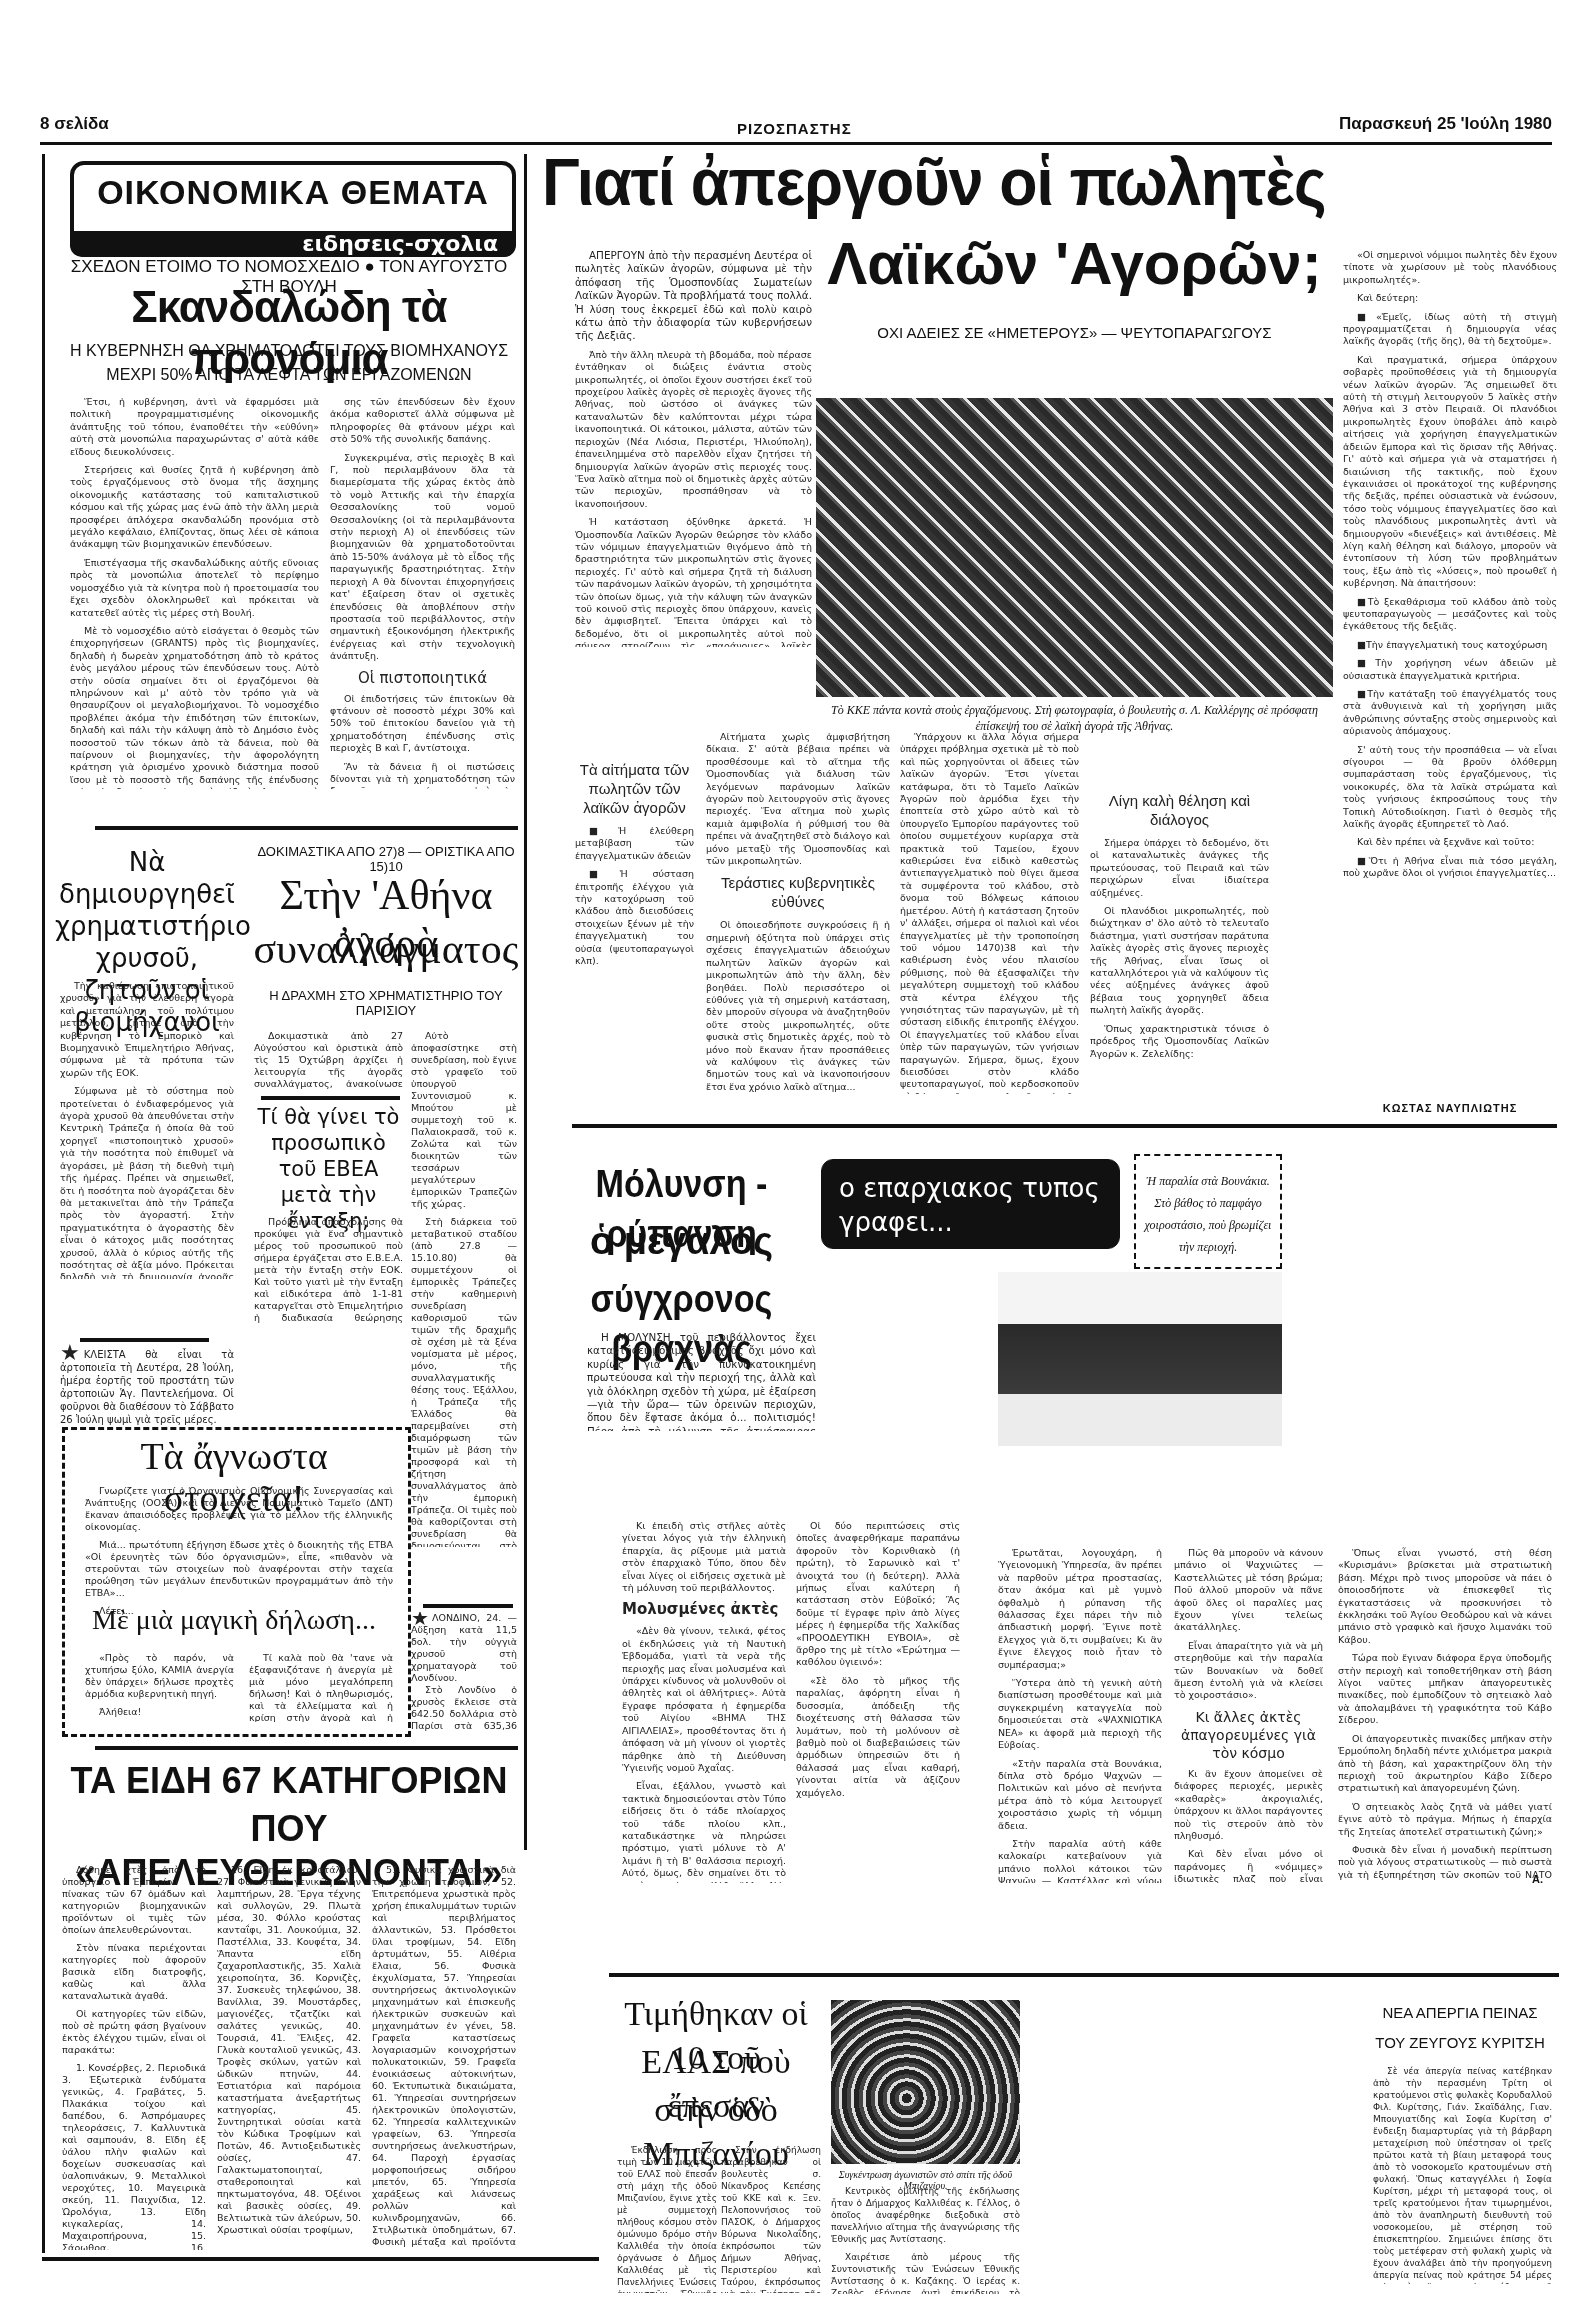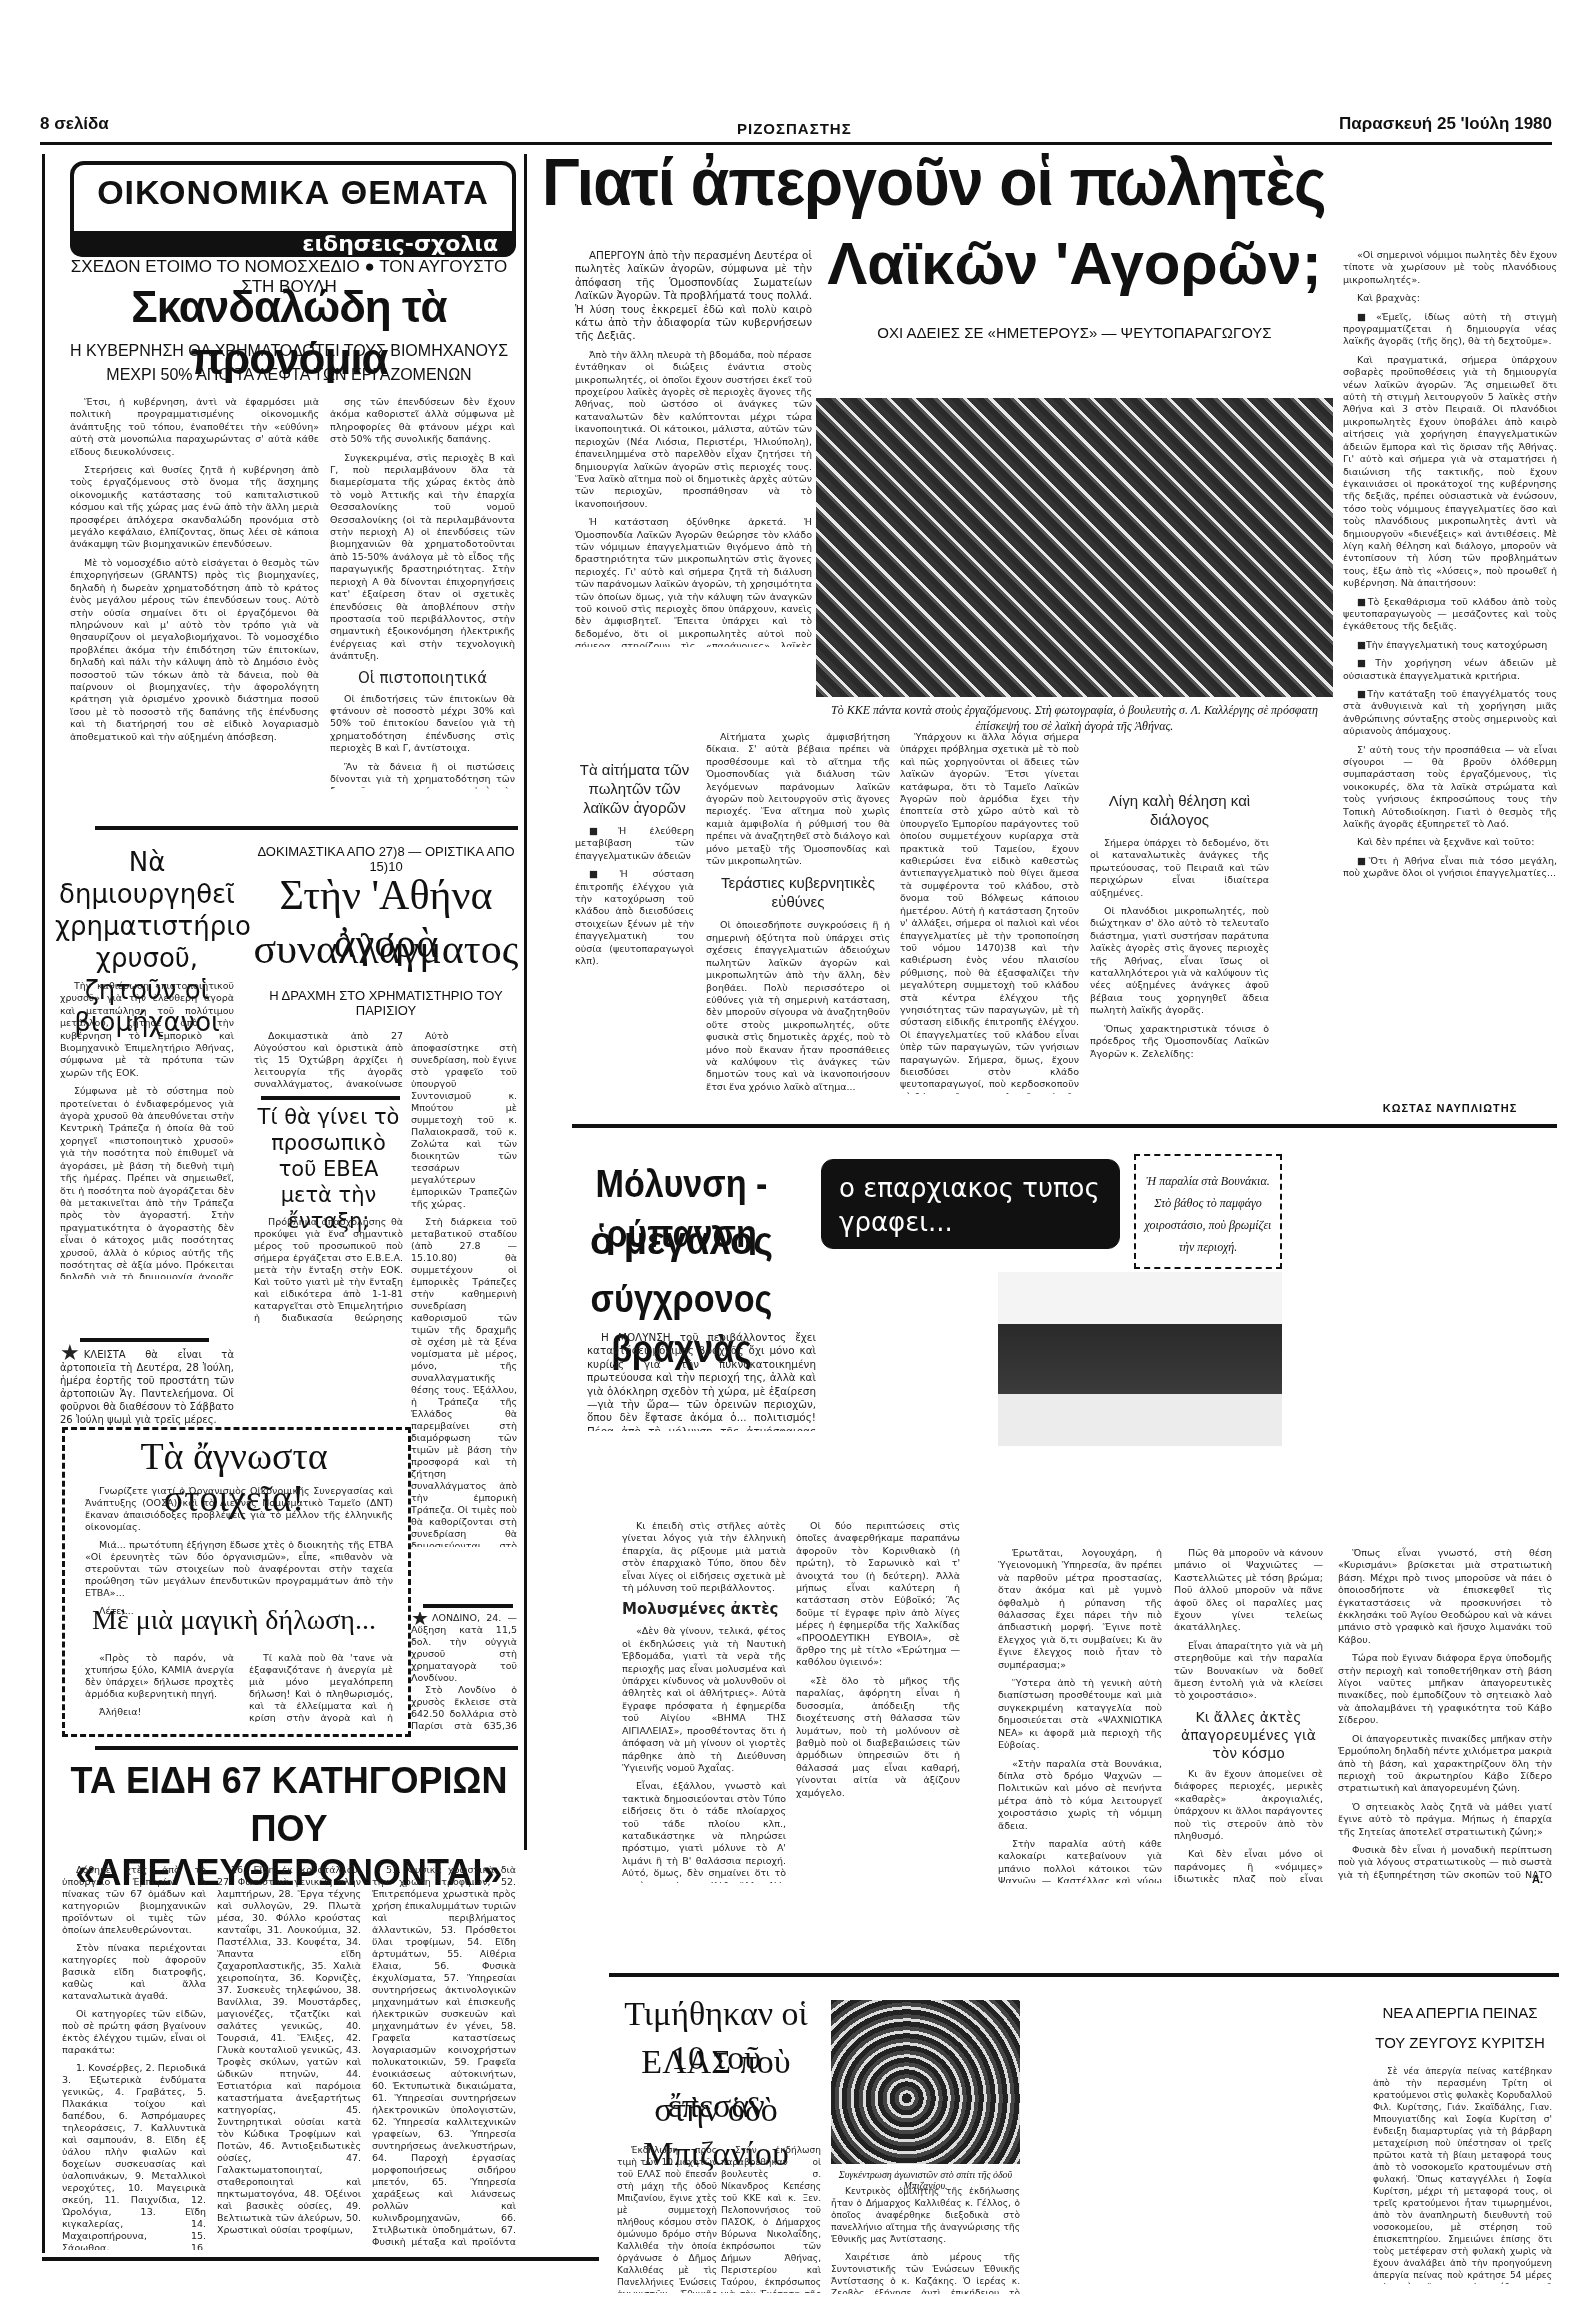--- a/index.html
+++ b/index.html
@@ -40,20 +40,21 @@
   <div class="box-black" style="position:absolute;left:-4px;right:-4px;bottom:-4px;height:26px;border-radius:0 0 12px 12px;text-align:right;padding-right:18px;font:bold 22px/26px 'DejaVu Sans',sans-serif;">ειδησεις-σχολια</div>
 </div>
 <div class="abs center-t" style="left:60px;top:257px;width:458px;font:17px 'Liberation Sans',sans-serif;">ΣΧΕΔΟΝ ΕΤΟΙΜΟ ΤΟ ΝΟΜΟΣΧΕΔΙΟ ● ΤΟΝ ΑΥΓΟΥΣΤΟ ΣΤΗ ΒΟΥΛΗ</div>
 <div class="abs center-t" style="left:60px;top:281px;width:458px;font:bold 44px/52px 'Liberation Sans',sans-serif;letter-spacing:-1px;">Σκανδαλώδη τὰ προνόμια</div>
 <div class="abs center-t" style="left:60px;top:342px;width:458px;font:16px 'Liberation Sans',sans-serif;">Η ΚΥΒΕΡΝΗΣΗ ΘΑ ΧΡΗΜΑΤΟΔΟΤΕΙ ΤΟΥΣ ΒΙΟΜΗΧΑΝΟΥΣ</div>
 <div class="abs center-t" style="left:60px;top:366px;width:458px;font:16px 'Liberation Sans',sans-serif;">ΜΕΧΡΙ 50% ΑΠΟ ΤΑ ΛΕΦΤΑ ΤΩΝ ΕΡΓΑΖΟΜΕΝΩΝ</div>
 
 <div class="abs txt" style="left:70px;top:396px;width:249px;height:393px;overflow:hidden;font-size:9.5px;line-height:12.4px;">
   <p>Ἔτσι, ἡ κυβέρνηση, ἀντὶ νὰ ἐφαρμόσει μιὰ πολιτικὴ προγραμματισμένης οἰκονομικῆς ἀνάπτυξης τοῦ τόπου, ἐναποθέτει τὴν «εὐθύνη» αὐτὴ στὰ μονοπώλια παραχωρώντας σ' αὐτὰ κάθε εἴδους διευκολύνσεις.</p>
   <p>Στερήσεις καὶ θυσίες ζητᾶ ἡ κυβέρνηση ἀπὸ τοὺς ἐργαζόμενους στὸ ὄνομα τῆς ἄσχημης οἰκονομικῆς κατάστασης τοῦ καπιταλιστικοῦ κόσμου καὶ τῆς χώρας μας ἐνῶ ἀπὸ τὴν ἄλλη μεριὰ προσφέρει ἀπλόχερα σκανδαλώδη προνόμια στὸ μεγάλο κεφάλαιο, ἐλπίζοντας, ὅπως λέει σὲ κάποια ἀνάκαμψη τῶν βιομηχανικῶν ἐπενδύσεων.</p>
+  <p>Ἐπιστέγασμα τῆς σκανδαλώδικης αὐτῆς εὔνοιας πρὸς τὰ μονοπώλια ἀποτελεῖ τὸ περίφημο νομοσχέδιο γιὰ τὰ κίνητρα ποὺ ἡ προετοιμασία του ἔχει σχεδὸν ὁλοκληρωθεῖ καὶ πρόκειται νὰ κατατεθεῖ αὐτὲς τὶς μέρες στὴ Βουλή.</p>
   <p>Μὲ τὸ νομοσχέδιο αὐτὸ εἰσάγεται ὁ θεσμὸς τῶν ἐπιχορηγήσεων (GRANTS) πρὸς τὶς βιομηχανίες, δηλαδὴ ἡ δωρεὰν χρηματοδότηση ἀπὸ τὸ κράτος ἑνὸς μεγάλου μέρους τῶν ἐπενδύσεων τους. Αὐτὸ στὴν οὐσία σημαίνει ὅτι οἱ ἐργαζόμενοι θὰ πληρώνουν καὶ μ' αὐτὸ τὸν τρόπο γιὰ νὰ θησαυρίζουν οἱ μεγαλοβιομήχανοι. Τὸ νομοσχέδιο προβλέπει ἀκόμα τὴν ἐπιδότηση τῶν ἐπιτοκίων, δηλαδὴ καὶ πάλι τὴν κάλυψη ἀπὸ τὸ Δημόσιο ἑνὸς ποσοστοῦ τῶν τόκων ἀπὸ τὰ δάνεια, ποὺ θὰ παίρνουν οἱ βιομηχανίες, τὴν ἀφορολόγητη κράτηση γιὰ ὁρισμένο χρονικὸ διάστημα ποσοῦ ἴσου μὲ τὸ ποσοστὸ τῆς δαπάνης τῆς ἐπένδυσης καὶ τὴ διατήρησή του σὲ εἰδικὸ λογαριασμὸ ἀποθεματικοῦ καὶ τὴν αὐξημένη ἀπόσβεση.</p>
 
 </div>
 <div class="abs txt" style="left:330px;top:396px;width:185px;height:393px;overflow:hidden;font-size:9.5px;line-height:12.4px;">
   <p>σης τῶν ἐπενδύσεων δὲν ἔχουν ἀκόμα καθοριστεῖ ἀλλὰ σύμφωνα μὲ πληροφορίες θὰ φτάνουν μέχρι καὶ στὸ 50% τῆς συνολικῆς δαπάνης.</p>
   <p>Συγκεκριμένα, στὶς περιοχὲς Β καὶ Γ, ποὺ περιλαμβάνουν ὅλα τὰ διαμερίσματα τῆς χώρας ἐκτὸς ἀπὸ τὸ νομὸ Ἀττικῆς καὶ τὴν ἐπαρχία Θεσσαλονίκης τοῦ νομοῦ Θεσσαλονίκης (οἱ τὰ περιλαμβάνοντα στὴν περιοχὴ Α) οἱ ἐπενδύσεις τῶν βιομηχανιῶν θὰ χρηματοδοτοῦνται ἀπὸ 15-50% ἀνάλογα μὲ τὸ εἶδος τῆς παραγωγικῆς δραστηριότητας. Στὴν περιοχὴ Α θὰ δίνονται ἐπιχορηγήσεις κατ' ἐξαίρεση ὅταν οἱ σχετικὲς ἐπενδύσεις θὰ ἀποβλέπουν στὴν προστασία τοῦ περιβάλλοντος, στὴν σημαντικὴ ἐξοικονόμηση ἠλεκτρικῆς ἐνέργειας καὶ στὴν τεχνολογικὴ ἀνάπτυξη.</p>
   <div class="center-t" style="font:15px 'DejaVu Sans',sans-serif;margin:6px 0;">Οἱ πιστοποιητικά</div>
   <p>Οἱ ἐπιδοτήσεις τῶν ἐπιτοκίων θὰ φτάνουν σὲ ποσοστὸ μέχρι 30% καὶ 50% τοῦ ἐπιτοκίου δανείου γιὰ τὴ χρηματοδότηση ἐπένδυσης στὶς περιοχὲς Β καὶ Γ, ἀντίστοιχα.</p>
   <p>Ἂν τὰ δάνεια ἢ οἱ πιστώσεις δίνονται γιὰ τὴ χρηματοδότηση τῶν δαπανῶν μετεγκατάστασης ἀπὸ τὴν περιοχὴ Α στὴ Γ οἱ ἐπιδοτήσεις θὰ φτάνουν μέχρι 30%.</p>
 
@@ -138,21 +139,21 @@
 <div class="abs center-t" style="left:816px;top:324px;width:517px;font:15px 'Liberation Sans',sans-serif;">ΟΧΙ ΑΔΕΙΕΣ ΣΕ «ΗΜΕΤΕΡΟΥΣ» — ΨΕΥΤΟΠΑΡΑΓΩΓΟΥΣ</div>
 <div class="abs txt" style="left:575px;top:249px;width:237px;height:398px;overflow:hidden;font-size:9.5px;line-height:12.4px;">
   <p style="font-size:10.4px;line-height:13.4px;">ΑΠΕΡΓΟΥΝ ἀπὸ τὴν περασμένη Δευτέρα οἱ πωλητὲς λαϊκῶν ἀγορῶν, σύμφωνα μὲ τὴν ἀπόφαση τῆς Ὁμοσπονδίας Σωματείων Λαϊκῶν Ἀγορῶν. Τὰ προβλήματά τους πολλά. Ἡ λύση τους ἐκκρεμεῖ ἐδῶ καὶ πολὺ καιρὸ κάτω ἀπὸ τὴν ἀδιαφορία τῶν κυβερνήσεων τῆς Δεξιᾶς.</p>
   <p>Ἀπὸ τὴν ἄλλη πλευρὰ τὴ βδομάδα, ποὺ πέρασε ἐντάθηκαν οἱ διώξεις ἐνάντια στοὺς μικροπωλητές, οἱ ὁποῖοι ἔχουν συστήσει ἐκεῖ τοῦ προχείρου λαϊκὲς ἀγορὲς σὲ περιοχὲς ἄγονες τῆς Ἀθήνας, ποὺ ὡστόσο οἱ ἀνάγκες τῶν καταναλωτῶν δὲν καλύπτονται μέχρι τώρα ἱκανοποιητικά. Οἱ κάτοικοι, μάλιστα, αὐτῶν τῶν περιοχῶν (Νέα Λιόσια, Περιστέρι, Ἡλιούπολη), ἐπανειλημμένα στὸ παρελθὸν εἶχαν ζητήσει τὴ δημιουργία λαϊκῶν ἀγορῶν στὶς περιοχές τους. Ἕνα λαϊκὸ αἴτημα ποὺ οἱ δημοτικὲς ἀρχὲς αὐτῶν τῶν περιοχῶν, προσπάθησαν νὰ τὸ ἱκανοποιήσουν.</p>
   <p>Ἡ κατάσταση ὀξύνθηκε ἀρκετά. Ἡ Ὁμοσπονδία Λαϊκῶν Ἀγορῶν θεώρησε τὸν κλάδο τῶν νόμιμων ἐπαγγελματιῶν θιγόμενο ἀπὸ τὴ δραστηριότητα τῶν μικροπωλητῶν στὶς ἄγονες περιοχές. Γι' αὐτὸ καὶ σήμερα ζητᾶ τὴ διάλυση τῶν παράνομων λαϊκῶν ἀγορῶν, τὴ χρησιμότητα τῶν ὁποίων ὅμως, γιὰ τὴν κάλυψη τῶν ἀναγκῶν τοῦ κοινοῦ στὶς περιοχὲς ὅπου ὑπάρχουν, κανεὶς δὲν ἀμφισβητεῖ. Ἔπειτα ὑπάρχει καὶ τὸ δεδομένο, ὅτι οἱ μικροπωλητὲς αὐτοὶ ποὺ σήμερα στηρίζουν τὶς «παράνομες» λαϊκὲς ἀγορές, ἐπιδιώκουν νὰ ἐνσωματωθοῦν νόμιμα στὸν ἐπαγγελματικὸ κορμὸ τοῦ κλάδου, ποὺ σήμερα ἐκπροσωπεῖται ἀπὸ τὴν Ὁμοσπονδία. Δικαίωμα ἀναφαίρετο, ποὺ κανεὶς δὲ μπορεῖ νὰ τὸ ἀμφισβητήσει.</p>
 </div>
 <div class="abs photo" style="left:816px;top:398px;width:517px;height:299px;background:repeating-linear-gradient(45deg,#2a2a2a 0 6px,#555 6px 9px,#e8e8e8 9px 12px,#333 12px 18px);"></div>
 <div class="abs center-t serif" style="left:816px;top:702px;width:517px;font-size:12px;font-style:italic;line-height:16px;">Τὸ ΚΚΕ πάντα κοντὰ στοὺς ἐργαζόμενους. Στὴ φωτογραφία, ὁ βουλευτὴς σ. Λ. Καλλέργης σὲ πρόσφατη ἐπίσκεψή του σὲ λαϊκὴ ἀγορὰ τῆς Ἀθήνας.</div>
 <div class="abs txt" style="left:1343px;top:249px;width:214px;height:856px;overflow:hidden;font-size:9.5px;line-height:12.4px;">
   <p>«Οἱ σημερινοὶ νόμιμοι πωλητὲς δὲν ἔχουν τίποτε νὰ χωρίσουν μὲ τοὺς πλανόδιους μικροπωλητές».</p>
-  <p>Καὶ βραχνὰς:</p>
+  <p>Καὶ δεύτερη:</p>
   <p class="bullet-item">«Ἐμεῖς, ἰδίως αὐτὴ τὴ στιγμὴ προγραμματίζεται ἡ δημιουργία νέας λαϊκῆς ἀγορᾶς (τῆς ὅης), θὰ τὴ δεχτοῦμε».</p>
   <p>Καὶ πραγματικά, σήμερα ὑπάρχουν σοβαρὲς προϋποθέσεις γιὰ τὴ δημιουργία νέων λαϊκῶν ἀγορῶν. Ἂς σημειωθεῖ ὅτι αὐτὴ τὴ στιγμὴ λειτουργοῦν 5 λαϊκὲς στὴν Ἀθήνα καὶ 3 στὸν Πειραιᾶ. Οἱ πλανόδιοι μικροπωλητὲς ἔχουν ὑποβάλει ἀπὸ καιρὸ αἰτήσεις γιὰ χορήγηση ἐπαγγελματικῶν ἀδειῶν ἔμπορα καὶ τὶς ὅρισαν τῆς Ἀθήνας. Γι' αὐτὸ καὶ σήμερα γιὰ νὰ σταματήσει ἡ διαιώνιση τῆς τακτικῆς, ποὺ ἔχουν ἐγκαινιάσει οἱ προκάτοχοί της κυβέρνησης τῆς δεξιᾶς, πρέπει οὐσιαστικὰ νὰ ἐνώσουν, τόσο τοὺς νόμιμους ἐπαγγελματίες ὅσο καὶ τοὺς πλανόδιους μικροπωλητὲς ἀντὶ νὰ δημιουργοῦν «διενέξεις» καὶ ἀντιθέσεις. Μὲ λίγη καλὴ θέληση καὶ διάλογο, μποροῦν νὰ ἐντοπίσουν τὴ λύση τῶν προβλημάτων τους, ἔξω ἀπὸ τὶς «λύσεις», ποὺ προωθεῖ ἡ κυβέρνηση. Νὰ ἀπαιτήσουν:</p>
   <p class="bullet-item">Τὸ ξεκαθάρισμα τοῦ κλάδου ἀπὸ τοὺς ψευτοπαραγωγοὺς — μεσάζοντες καὶ τοὺς ἐγκάθετους τῆς δεξιᾶς.</p>
   <p class="bullet-item">Τὴν ἐπαγγελματικὴ τους κατοχύρωση</p>
   <p class="bullet-item">Τὴν χορήγηση νέων ἀδειῶν μὲ οὐσιαστικὰ ἐπαγγελματικὰ κριτήρια.</p>
   <p class="bullet-item">Τὴν κατάταξη τοῦ ἐπαγγέλματός τους στὰ ἀνθυγιεινὰ καὶ τὴ χορήγηση μιᾶς ἀνθρώπινης σύνταξης στοὺς σημερινοὺς καὶ αὐριανοὺς ἀπόμαχους.</p>
   <p>Σ' αὐτὴ τους τὴν προσπάθεια — νὰ εἶναι σίγουροι — θὰ βροῦν ὁλόθερμη συμπαράσταση τοὺς ἐργαζόμενους, τὶς νοικοκυρές, ὅλα τὰ λαϊκὰ στρώματα καὶ τοὺς γνήσιους ἐκπροσώπους τους τὴν Τοπικὴ Αὐτοδιοίκηση. Γιατὶ ὁ θεσμὸς τῆς λαϊκῆς ἀγορᾶς ἐξυπηρετεῖ τὸ Λαό.</p>
   <p>Καὶ δὲν πρέπει νὰ ξεχνᾶνε καὶ τοῦτο:</p>
   <p class="bullet-item">Ὅτι ἡ Ἀθήνα εἶναι πιὰ τόσο μεγάλη, ποὺ χωρᾶνε ὅλοι οἱ γνήσιοι ἐπαγγελματίες...</p>
 </div>

